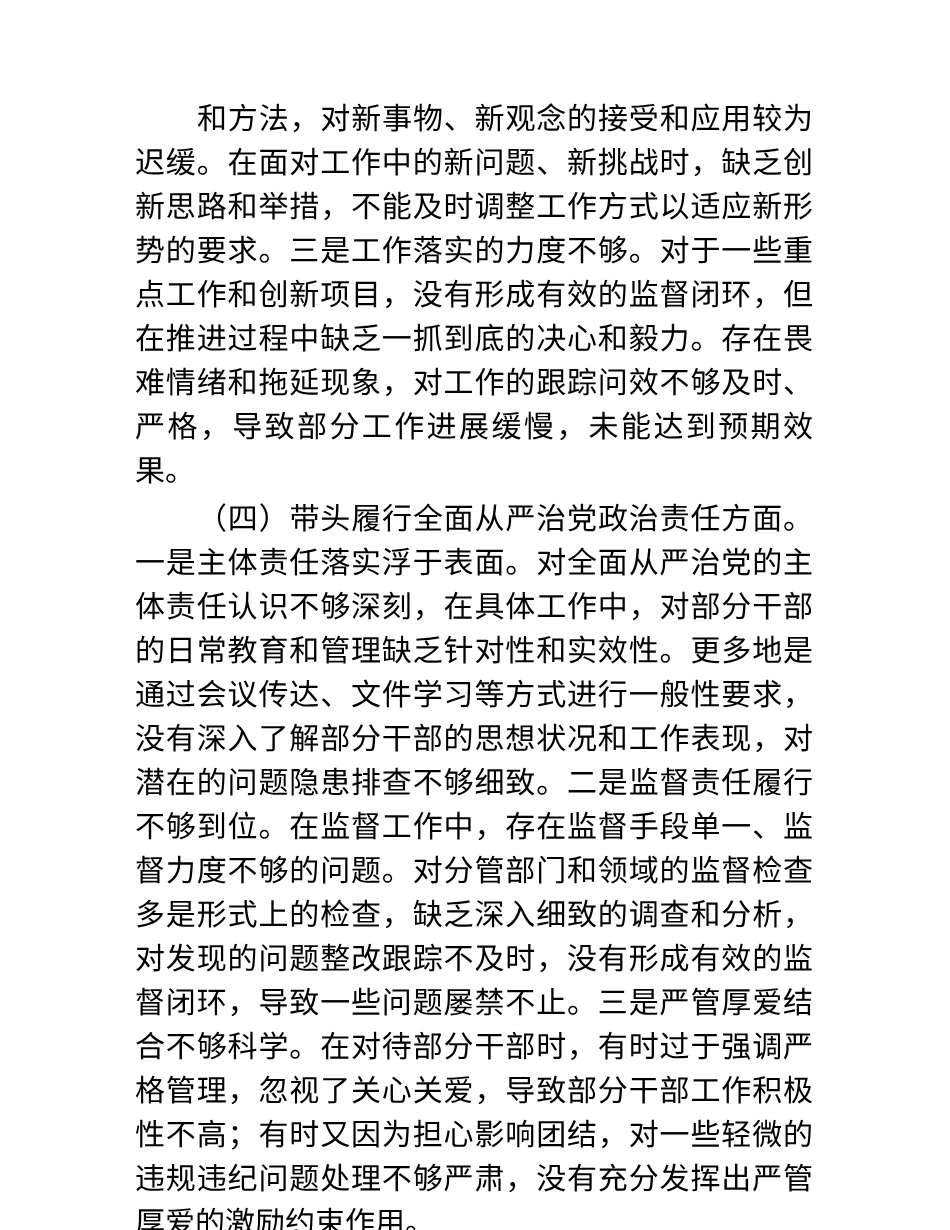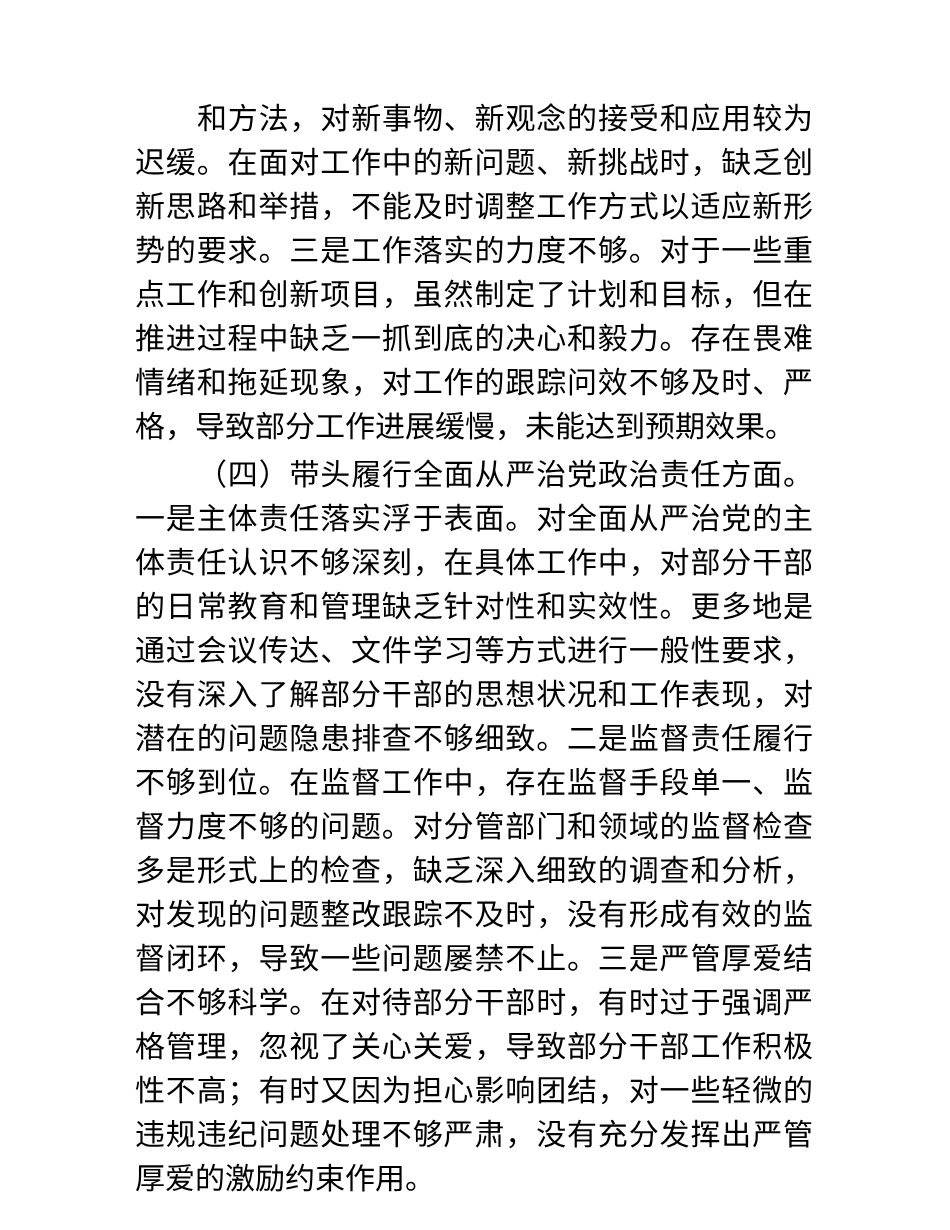--- a/index.html
+++ b/index.html
@@ -42,16 +42,16 @@
   }
   .para + .para {
     margin-top: 4px;
   }
 </style>
 </head>
 <body>
 
 <div class="page">
   <div class="text-column">
-    <p class="para">和方法，对新事物、新观念的接受和应用较为迟缓。在面对工作中的新问题、新挑战时，缺乏创新思路和举措，不能及时调整工作方式以适应新形势的要求。三是工作落实的力度不够。对于一些重点工作和创新项目，虽然制定了计划和目标，但在推进过程中缺乏一抓到底的决心和毅力。存在畏难情绪和拖延现象，对工作的跟踪问效不够及时、严格，导致部分工作进展缓慢，未能达到预期效果。</p>
+    <p class="para">和方法，对新事物、新观念的接受和应用较为迟缓。在面对工作中的新问题、新挑战时，缺乏创新思路和举措，不能及时调整工作方式以适应新形势的要求。三是工作落实的力度不够。对于一些重点工作和创新项目，没有形成有效的监督闭环，但在推进过程中缺乏一抓到底的决心和毅力。存在畏难情绪和拖延现象，对工作的跟踪问效不够及时、严格，导致部分工作进展缓慢，未能达到预期效果。</p>
     <p class="para">（四）带头履行全面从严治党政治责任方面。一是主体责任落实浮于表面。对全面从严治党的主体责任认识不够深刻，在具体工作中，对部分干部的日常教育和管理缺乏针对性和实效性。更多地是通过会议传达、文件学习等方式进行一般性要求，没有深入了解部分干部的思想状况和工作表现，对潜在的问题隐患排查不够细致。二是监督责任履行不够到位。在监督工作中，存在监督手段单一、监督力度不够的问题。对分管部门和领域的监督检查多是形式上的检查，缺乏深入细致的调查和分析，对发现的问题整改跟踪不及时，没有形成有效的监督闭环，导致一些问题屡禁不止。三是严管厚爱结合不够科学。在对待部分干部时，有时过于强调严格管理，忽视了关心关爱，导致部分干部工作积极性不高；有时又因为担心影响团结，对一些轻微的违规违纪问题处理不够严肃，没有充分发挥出严管厚爱的激励约束作用。</p>
   </div>
 </div>
 
 </body></html>

